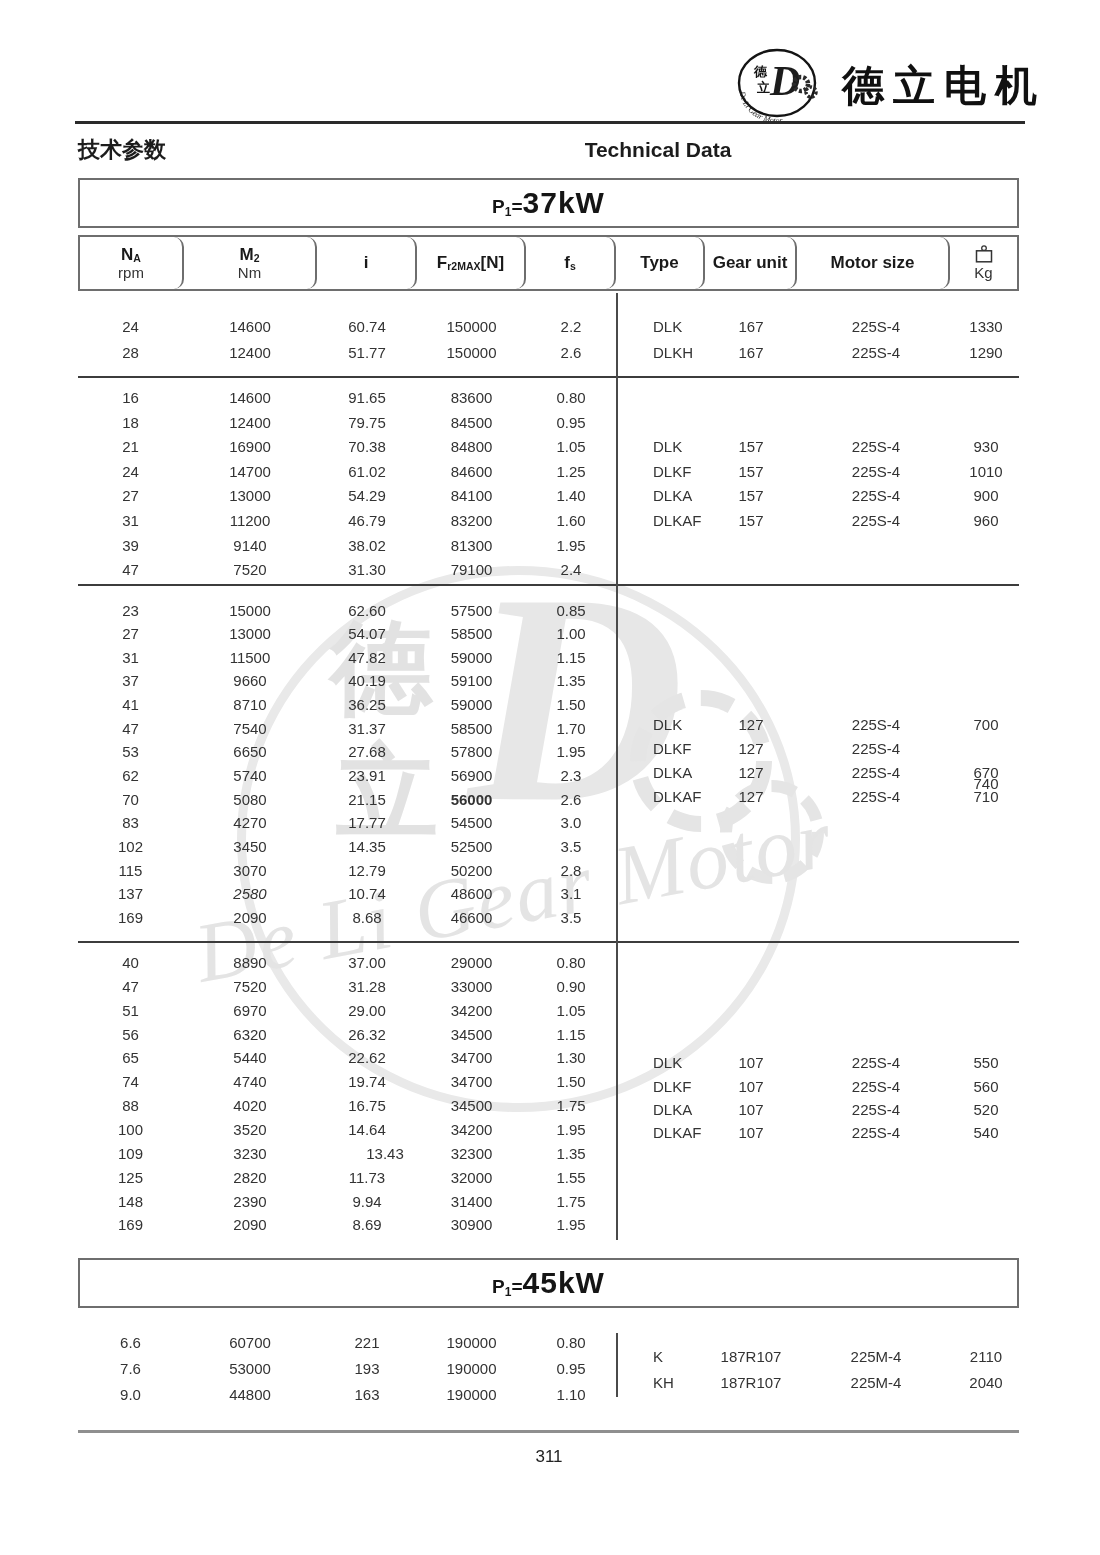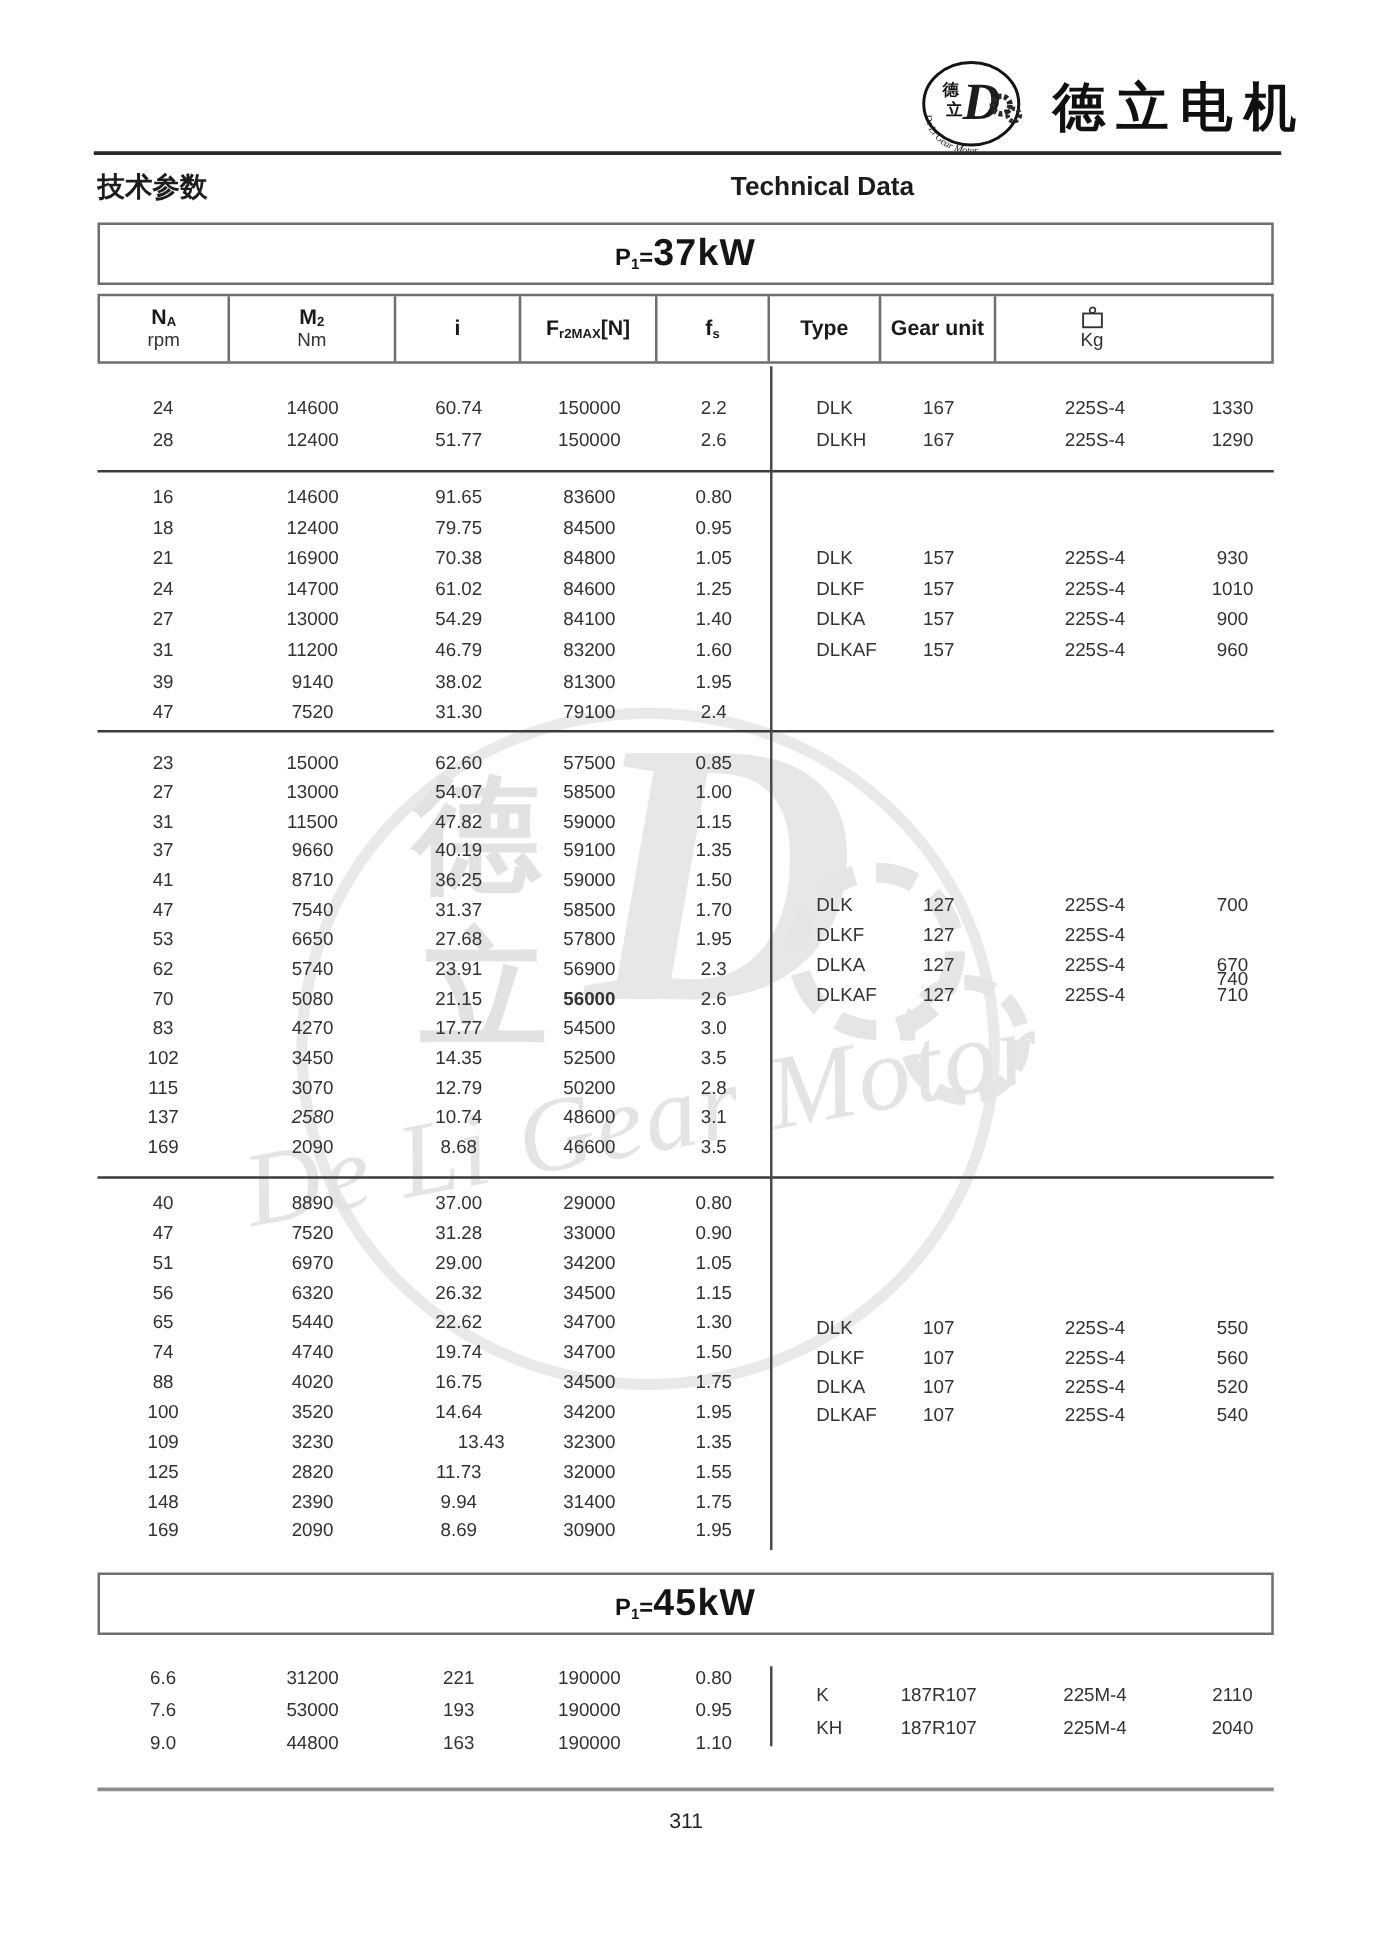--- a/index.html
+++ b/index.html
@@ -37,21 +37,21 @@
   .sec-box{position:absolute;left:78px;width:937px;height:46px;border:2px solid #6e6e6e;
            text-align:center;line-height:46px;color:#151515;}
   .sec-box .p-small{font-size:19px;font-weight:bold;}
   .sec-box sub{font-size:12px;font-weight:bold;vertical-align:-3px;}
   .sec-box .p-big{font-size:30px;font-weight:bold;letter-spacing:1px;}
   
   .coltable{position:absolute;left:78px;top:235px;width:937px;height:52px;
             border:2px solid #6e6e6e;display:grid;
             grid-template-columns:104px 133px 100px 109px 90px 89px 92px 153px auto;}
   .coltable .cell{border-right:2px solid #6e6e6e;display:flex;flex-direction:column;
-                  align-items:center;justify-content:center;line-height:1.15;color:#1a1a1a;}
+                  align-items:center;justify-content:center;line-height:1.15;color:#1a1a1a;border-radius:10px;}
   .coltable .cell:last-child{border-right:none;}
   .coltable b{font-size:17px;}
   .coltable sub{font-size:10.5px;vertical-align:-2px;}
   .coltable .unit{font-size:15px;font-weight:normal;color:#333;}
   .kg-ic{display:block;margin:0 auto;}
   
   .trow{position:absolute;left:0;width:1100px;font-size:15px;color:#333;}
   .cellc{position:absolute;transform:translateX(-50%);white-space:nowrap;}
   .celll{position:absolute;white-space:nowrap;}
   
@@ -118,20 +118,23 @@
       <div class="cell">
         <b><span>f</span><sub>s</sub></b>
       </div>
       <div class="cell">
         <b>Type</b>
       </div>
       <div class="cell">
         <b>Gear unit</b>
       </div>
       <div class="cell">
+        <b>Motor size</b>
+      </div>
+      <div class="cell">
         <svg class="kg-ic" width="22" height="19" viewBox="0 0 22 19">
           <circle cx="11" cy="3.2" r="2.3" fill="none" stroke="#333" stroke-width="1.3"></circle>
           <rect x="3.5" y="5.8" width="15" height="11" fill="#fff" stroke="#333" stroke-width="1.5"></rect>
         </svg>
         <span class="unit" style="font-size:15px;">Kg</span>
       </div>
     </div>
 
     <div class="rule" style="top:376px;"></div>
     <div class="rule" style="top:584px;"></div>
@@ -476,21 +479,21 @@
           <span class="cellc" style="left: 986px;">520</span>
         </div>
         <div class="trow" style="top: 1121.2px; height: 23.3px; line-height: 23.3px;">
           <span class="celll" style="left: 653px;">DLKAF</span>
           <span class="cellc" style="left: 751px;">107</span>
           <span class="cellc" style="left: 876px;">225S-4</span>
           <span class="cellc" style="left: 986px;">540</span>
         </div>
         <div class="trow" style="top: 1330px; height: 26px; line-height: 26px;">
           <span class="cellc" style="left: 130.5px;">6.6</span>
-          <span class="cellc" style="left: 250px;">31200</span>
+          <span class="cellc" style="left: 250px;">60700</span>
           <span class="cellc" style="left: 367px;">221</span>
           <span class="cellc" style="left: 471.5px;">190000</span>
           <span class="cellc" style="left: 571px;">0.80</span>
         </div>
         <div class="trow" style="top: 1356px; height: 26px; line-height: 26px;">
           <span class="cellc" style="left: 130.5px;">7.6</span>
           <span class="cellc" style="left: 250px;">53000</span>
           <span class="cellc" style="left: 367px;">193</span>
           <span class="cellc" style="left: 471.5px;">190000</span>
           <span class="cellc" style="left: 571px;">0.95</span>

